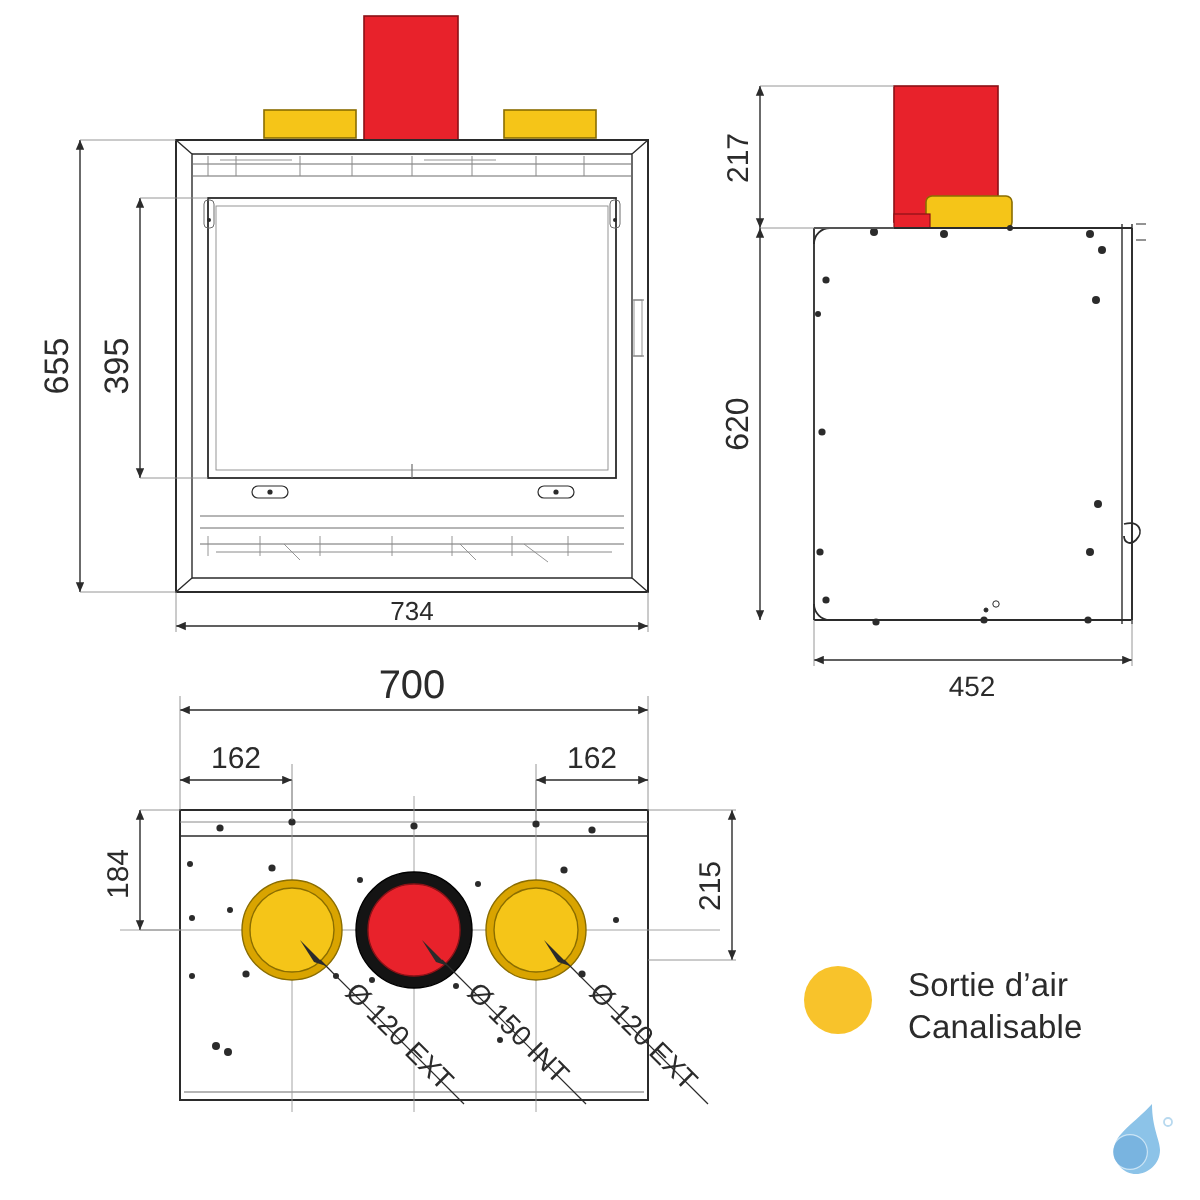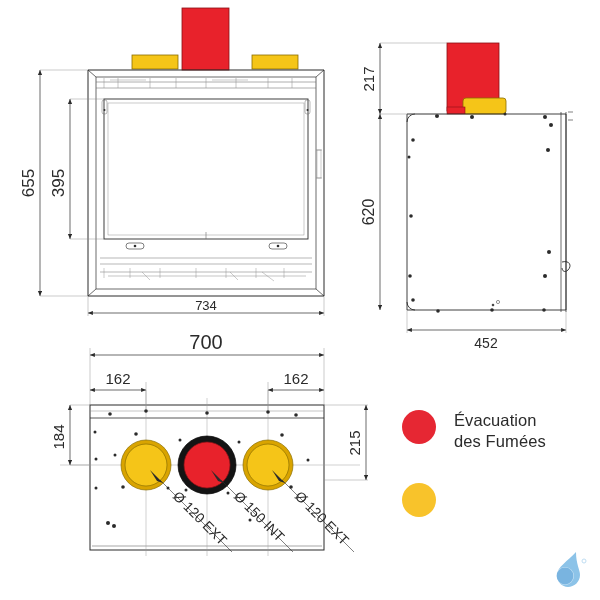--- a/index.html
+++ b/index.html
@@ -211,27 +211,24 @@
       <text x="64" y="437" font-size="15" text-anchor="middle" transform="rotate(-90 64 437)">184</text>
       <text x="360" y="443" font-size="15" text-anchor="middle" transform="rotate(-90 360 443)">215</text>
 
       <text x="172" y="497" font-size="14" transform="rotate(45 172 497)">Ø 120 EXT</text>
       <text x="233" y="497" font-size="14" transform="rotate(45 233 497)">Ø 150 INT</text>
       <text x="294" y="497" font-size="14" transform="rotate(45 294 497)">Ø 120 EXT</text>
     </g>
   </svg>
 
   <div class="legend" style="left:402px;top:410px;width:190px;height:120px;">
-    <div class="legend-item" style="left:0;top:0;">
-      <div class="swatch" style="background:#E62733;"></div>
-      <div class="legend-text">Évacuation
-des Fumées</div>
-    </div>
     <div class="legend-item" style="left:0;top:73px;">
       <div class="swatch" style="background:#F8C32B;"></div>
+      <div class="legend-text">Sortie d’air
+Canalisable</div>
     </div>
   </div>
 
   <svg class="logo" viewBox="0 0 46 46">
     <path d="M30,6 C30,18 34,24 34,29 C34,36 28,41 22,41 C16,41 11,36 11,29 C11,21 22,15 30,6 Z" fill="#8cc3e8"></path>
     <circle cx="19" cy="30" r="9" fill="#ffffff" opacity="0.55"></circle>
     <circle cx="19" cy="30" r="8.4" fill="#79b4e0"></circle>
     <circle cx="38" cy="15" r="2" fill="none" stroke="#b8d9ef" stroke-width="0.9"></circle>
   </svg>
 

